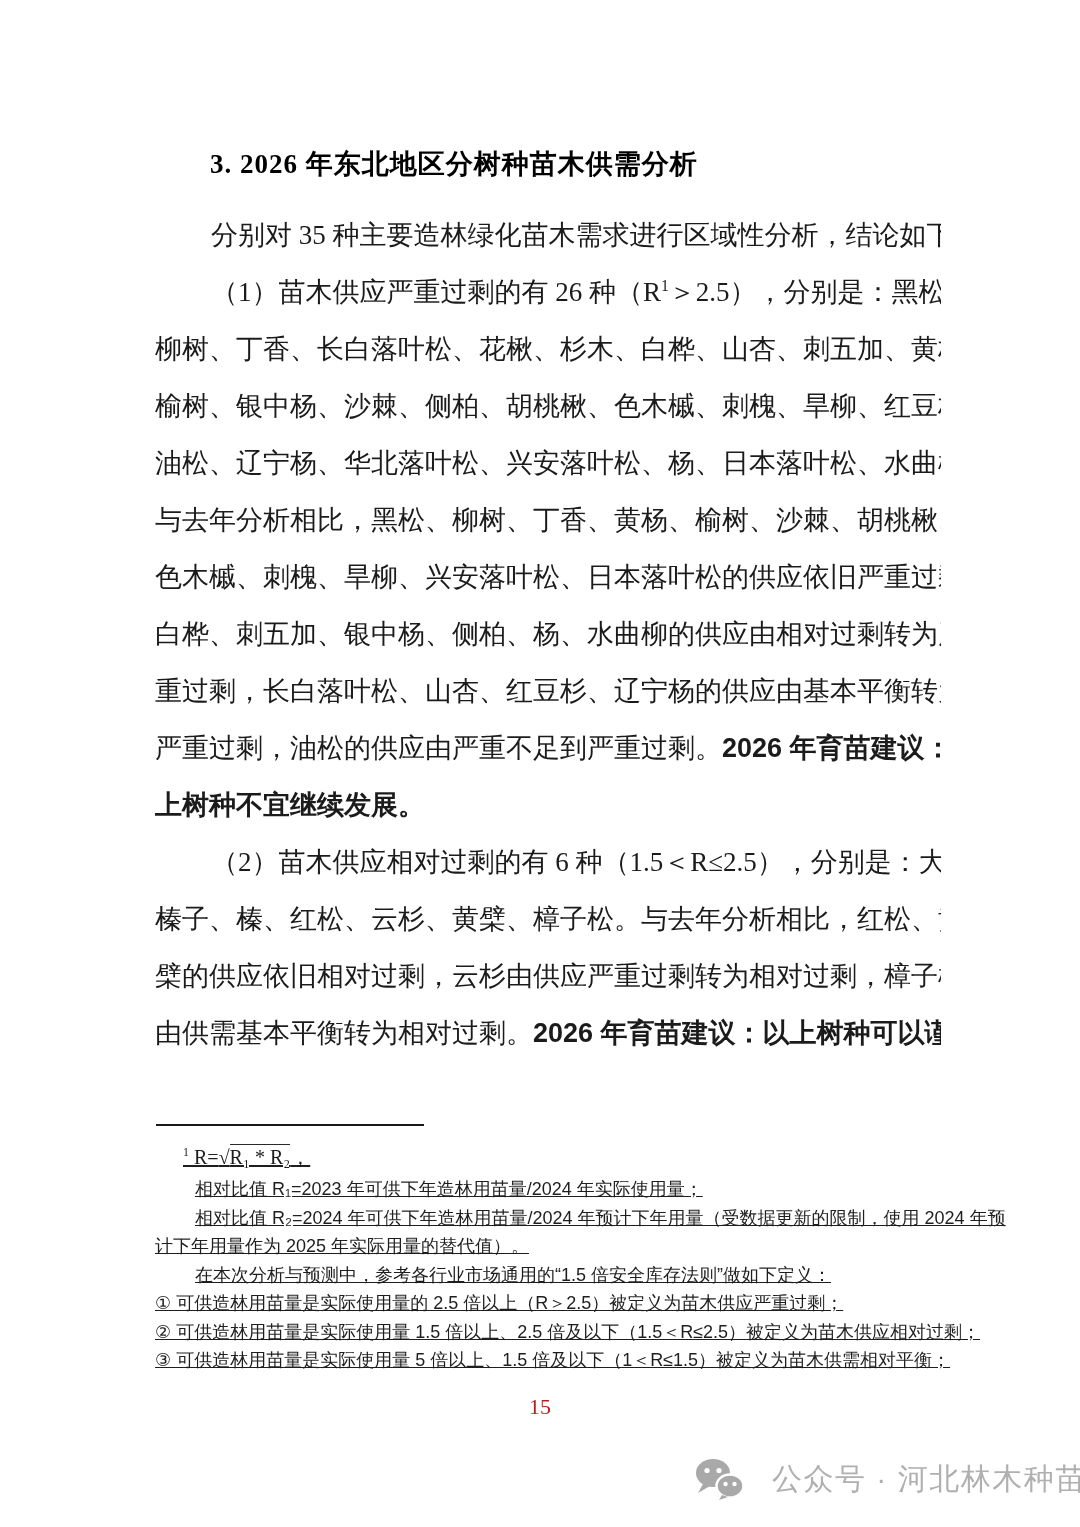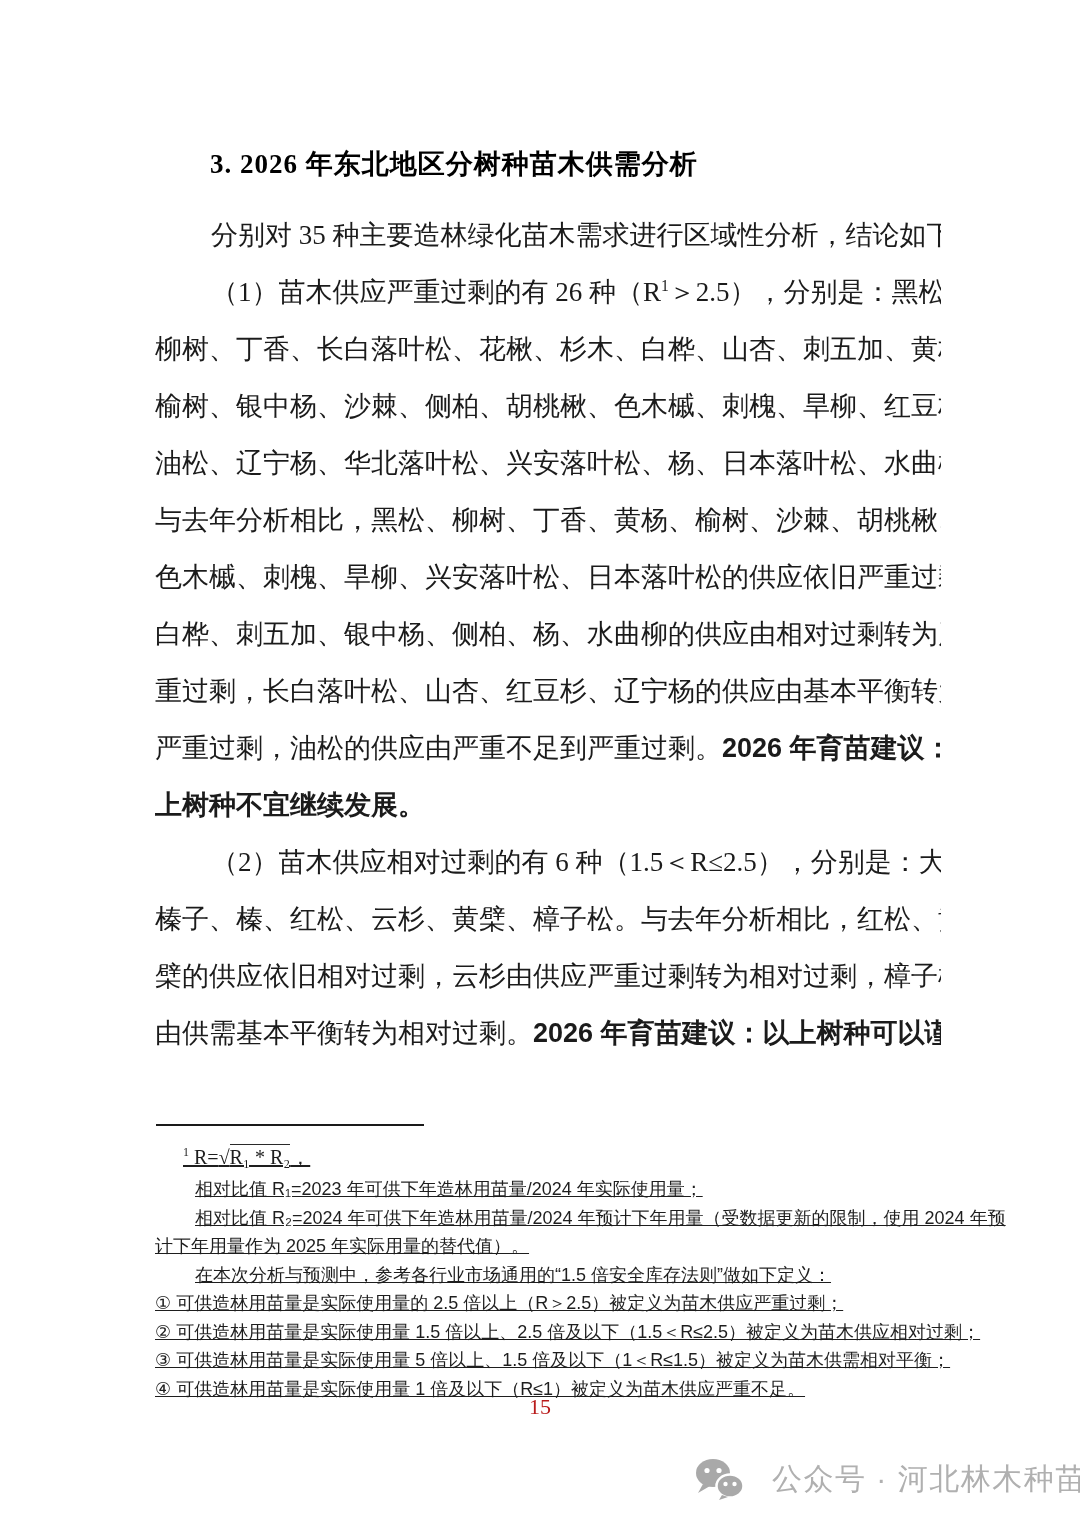--- a/index.html
+++ b/index.html
@@ -141,21 +141,20 @@
 
   <div class="footnotes">
       <div class="fline formula"><sup>1</sup><span> R=</span><span>√</span><span class="ov">R₁ * R₂</span><span>，</span></div>
       <div class="fline ind"><span>相对比值 R₁=2023 年可供下年造林用苗量/2024 年实际使用量；</span></div>
       <div class="fline ind"><span>相对比值 R₂=2024 年可供下年造林用苗量/2024 年预计下年用量（受数据更新的限制，使用 2024 年预</span></div>
       <div class="fline"><span>计下年用量作为 2025 年实际用量的替代值）。</span></div>
       <div class="fline ind"><span>在本次分析与预测中，参考各行业市场通用的“1.5 倍安全库存法则”做如下定义：</span></div>
       <div class="fline"><span>① 可供造林用苗量是实际使用量的 2.5 倍以上（R＞2.5）被定义为苗木供应严重过剩；</span></div>
       <div class="fline"><span>② 可供造林用苗量是实际使用量 1.5 倍以上、2.5 倍及以下（1.5＜R≤2.5）被定义为苗木供应相对过剩；</span></div>
       <div class="fline"><span>③ 可供造林用苗量是实际使用量 5 倍以上、1.5 倍及以下（1＜R≤1.5）被定义为苗木供需相对平衡；</span></div>
-      <div class="fline"><span>④ 可供造林用苗量是实际使用量 1 倍及以下（R≤1）被定义为苗木供应严重不足。</span></div>
     </div>
 
   <div class="pageno">15</div>
 
   <div class="watermark">
     <svg width="52" height="42" viewBox="0 0 52 42" aria-hidden="true">
       <ellipse cx="19" cy="15" rx="17" ry="14" fill="#a9a9a9"></ellipse>
       <polygon points="9,26 4,35 16,28" fill="#a9a9a9"></polygon>
       <circle cx="13" cy="12.5" r="2.6" fill="#ffffff"></circle>
       <circle cx="25" cy="12.5" r="2.6" fill="#ffffff"></circle>

